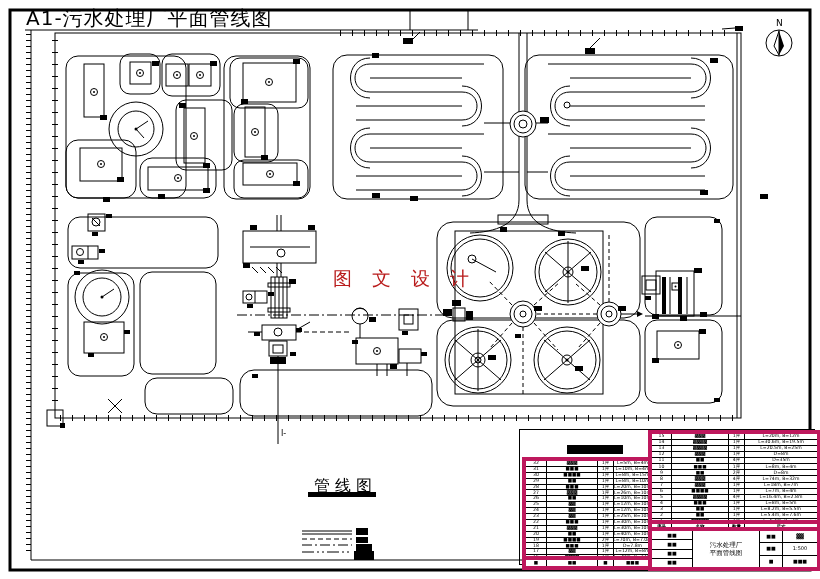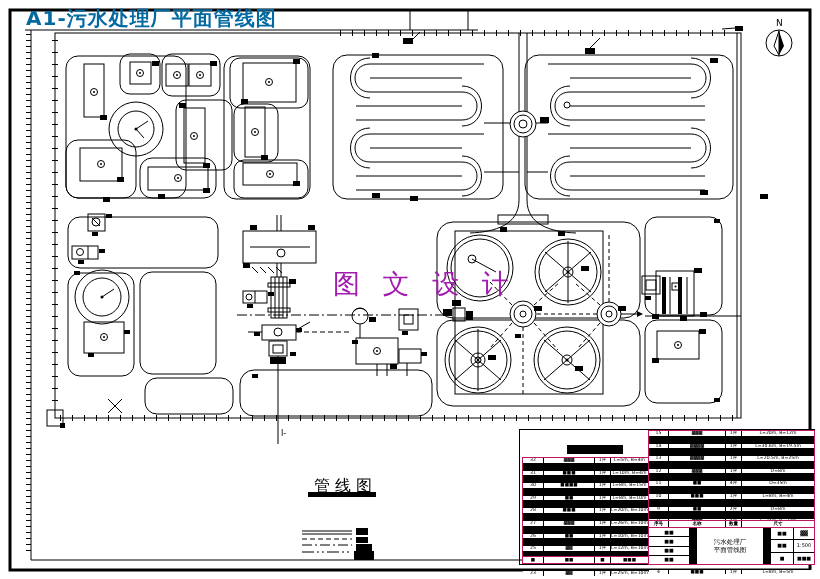--- a/index.html
+++ b/index.html
@@ -9,34 +9,34 @@
   
   .ln{fill:none;stroke:#000;stroke-width:1;}
   .thk{fill:none;stroke:#000;stroke-width:3;}
   .tag{fill:#000;stroke:none;}
   .wht{fill:#fff;stroke:#000;stroke-width:1;}
   .d1{stroke-dasharray:5,3;}
   .d2{stroke-dasharray:10,3,2,3;}
   .d3{stroke-dasharray:4,3;}
   svg text{font-family:"DejaVu Sans",sans-serif;}
   
-  .sheet-title{left:26px;top:5px;font-size:20px;font-weight:bold;color:#0369a1;
+  .sheet-title{left:26px;top:5px;font-size:20px;font-weight:normal;color:#000000;
                letter-spacing:1px;white-space:nowrap;}
   
-  .watermark{left:333px;top:266px;font-size:27px;color:#a21caf;letter-spacing:7px;
+  .watermark{left:333px;top:266px;font-size:19px;color:#b91c1c;letter-spacing:7px;
              white-space:nowrap;}
   .plan-label{left:314px;top:476px;font-size:16px;letter-spacing:5px;white-space:nowrap;}
   .plan-label-underline{left:308px;top:492px;width:68px;height:5px;background:#000;}
   .section-label{left:281px;top:429px;font-size:8px;}
   
   .tblwrap{left:519px;top:429px;width:294px;height:134px;border:1.5px solid #000;
            font-size:4.6px;line-height:1;}
   .listbar{position:absolute;left:47px;top:15px;width:56px;height:9px;background:#000;
            color:#000;overflow:hidden;font-size:6px;}
-  .grid{position:absolute;display:grid;background:#000;gap:8px;border:1px solid #be185d;text-align:right;}
+  .grid{position:absolute;display:grid;background:#000;gap:1px;border:4px solid #be185d;text-align:right;}
   .grid .r{display:grid;gap:1px;background:#000;}
   .grid .c{background:#fff;display:flex;align-items:center;justify-content:center;
            overflow:hidden;white-space:nowrap;}
   .lblock{left:2px;top:27px;width:125px;height:105px;grid-template-rows:repeat(18,1fr);}
   .lblock .r{grid-template-columns:20px 50px 15px 1fr;}
   .rblock{left:128px;top:0px;width:165px;height:96px;grid-template-rows:repeat(16,1fr);}
   .rblock .r{grid-template-columns:19px 56px 15px 1fr;}
   .hdr .c{font-weight:bold;}
   
   .tblock{left:128px;top:97px;width:165px;height:36px;grid-template-columns:40px 66px 1fr;

